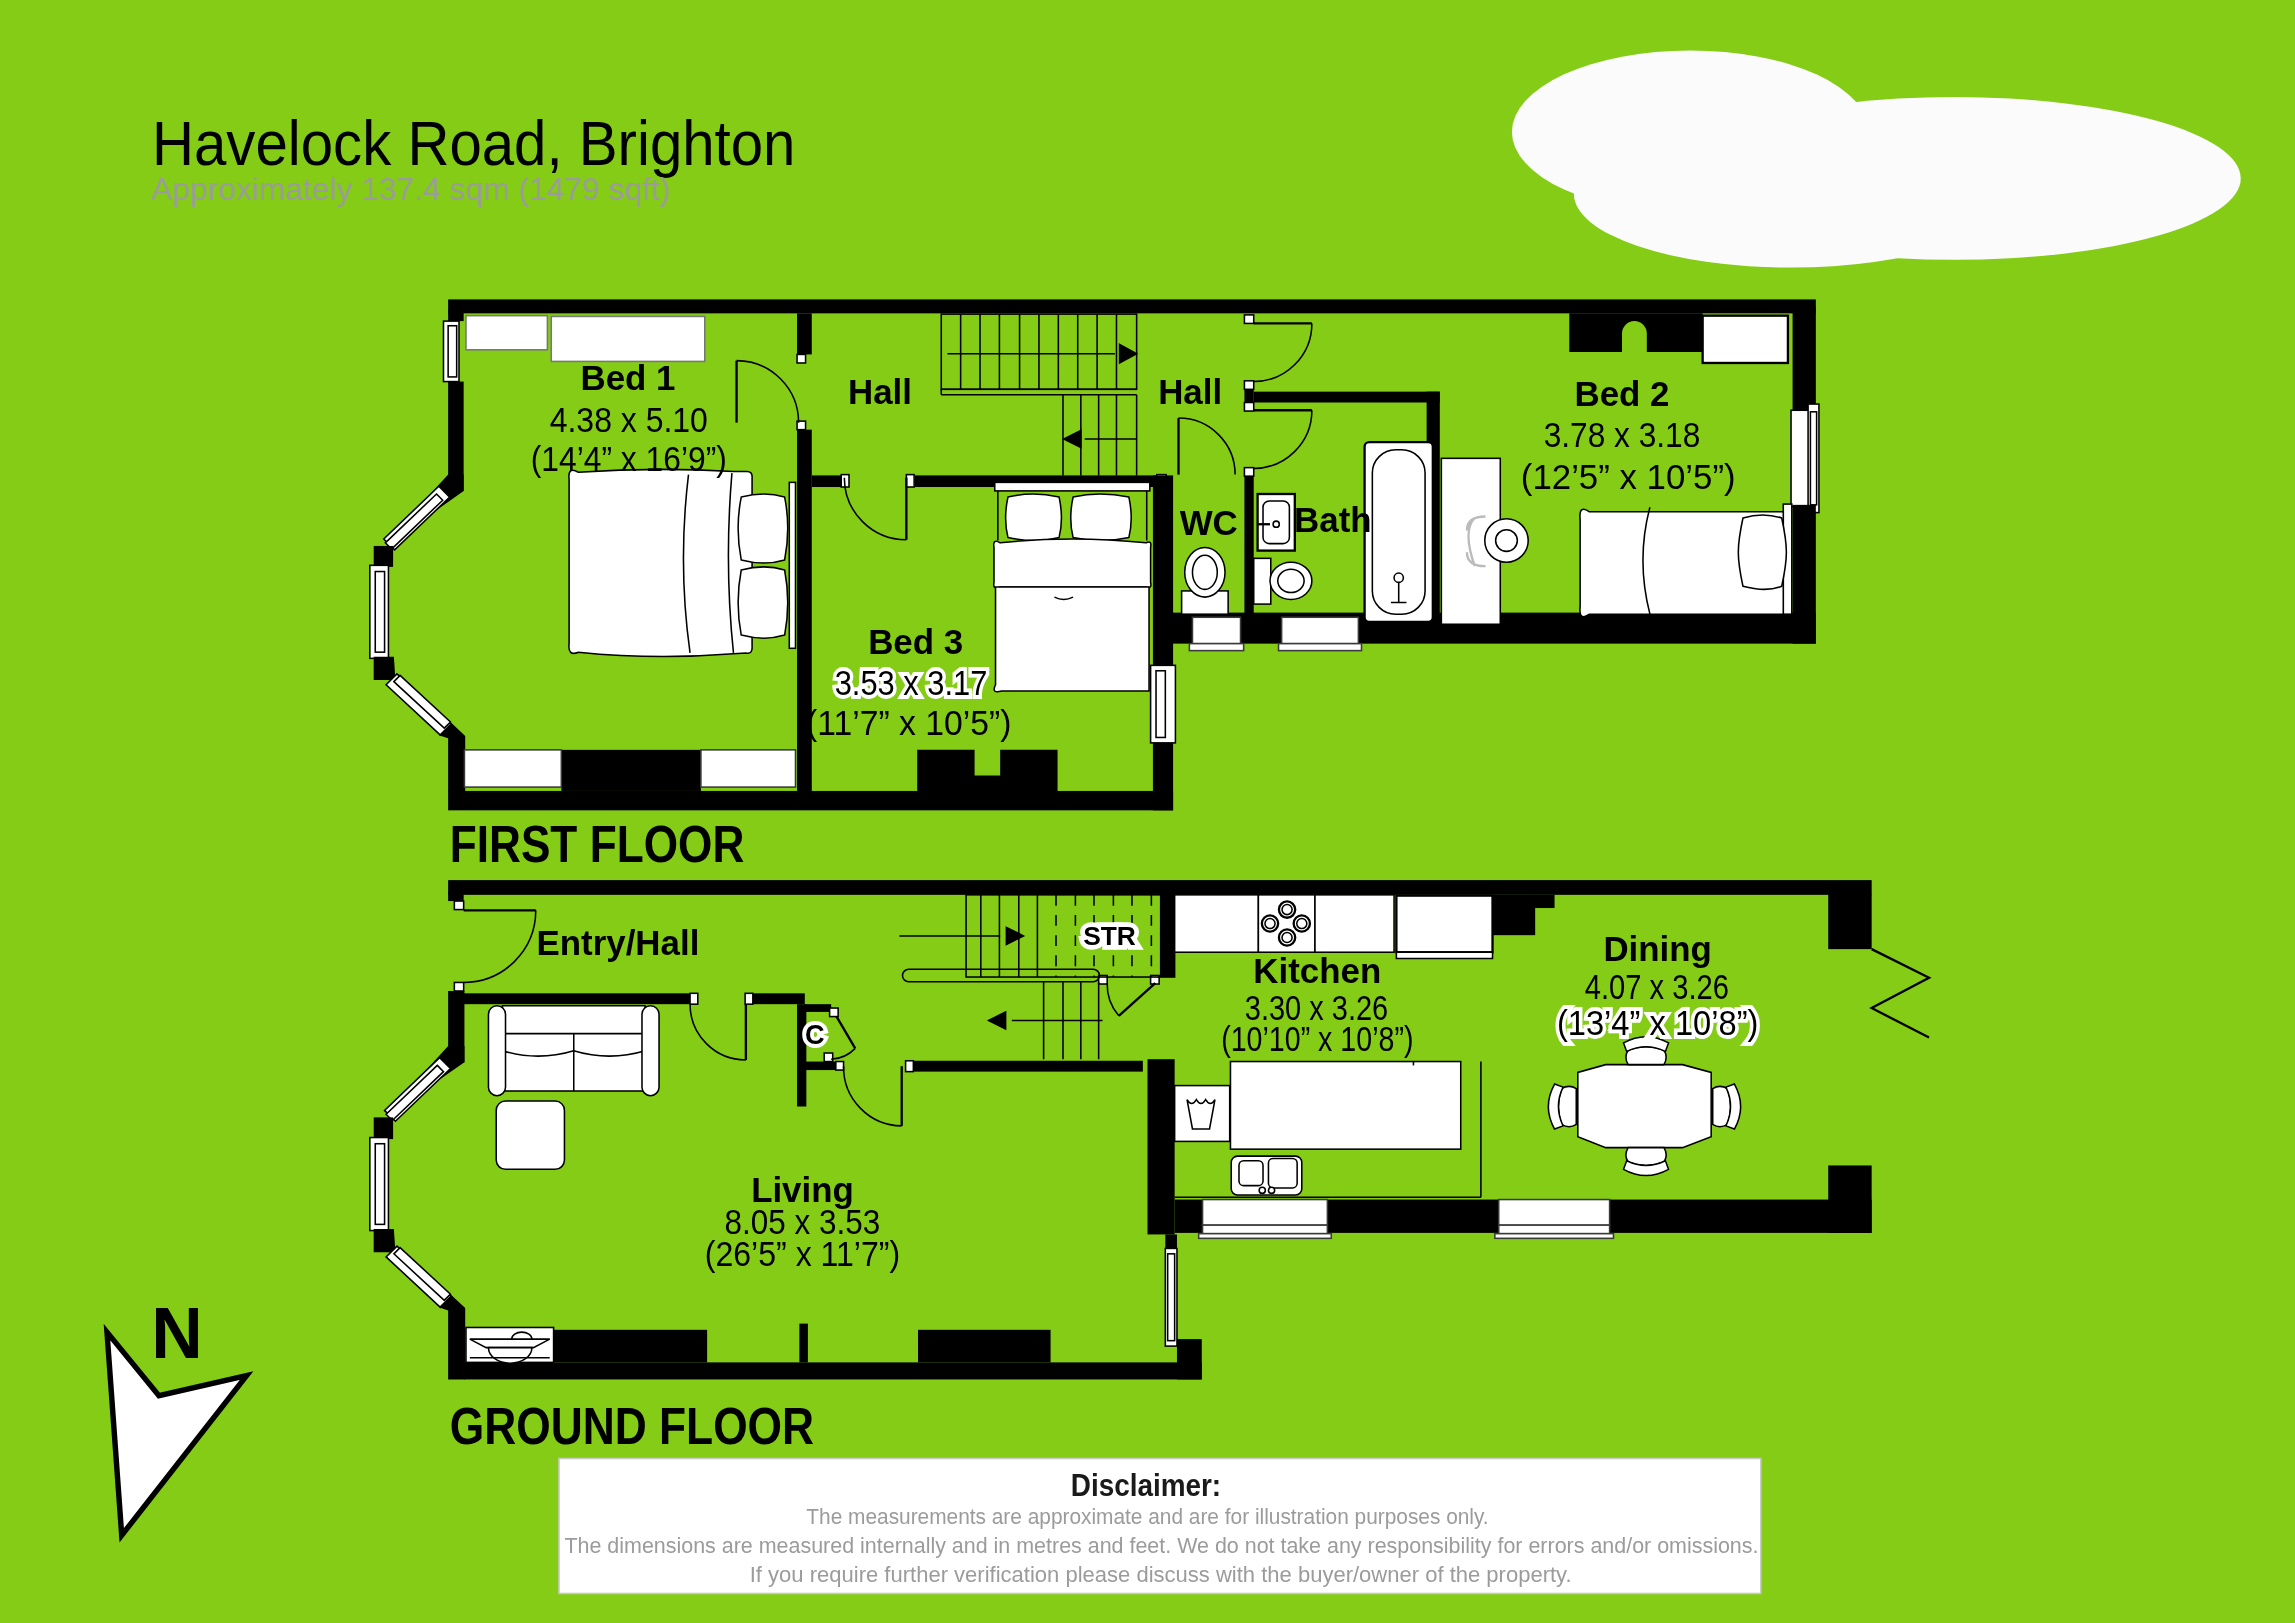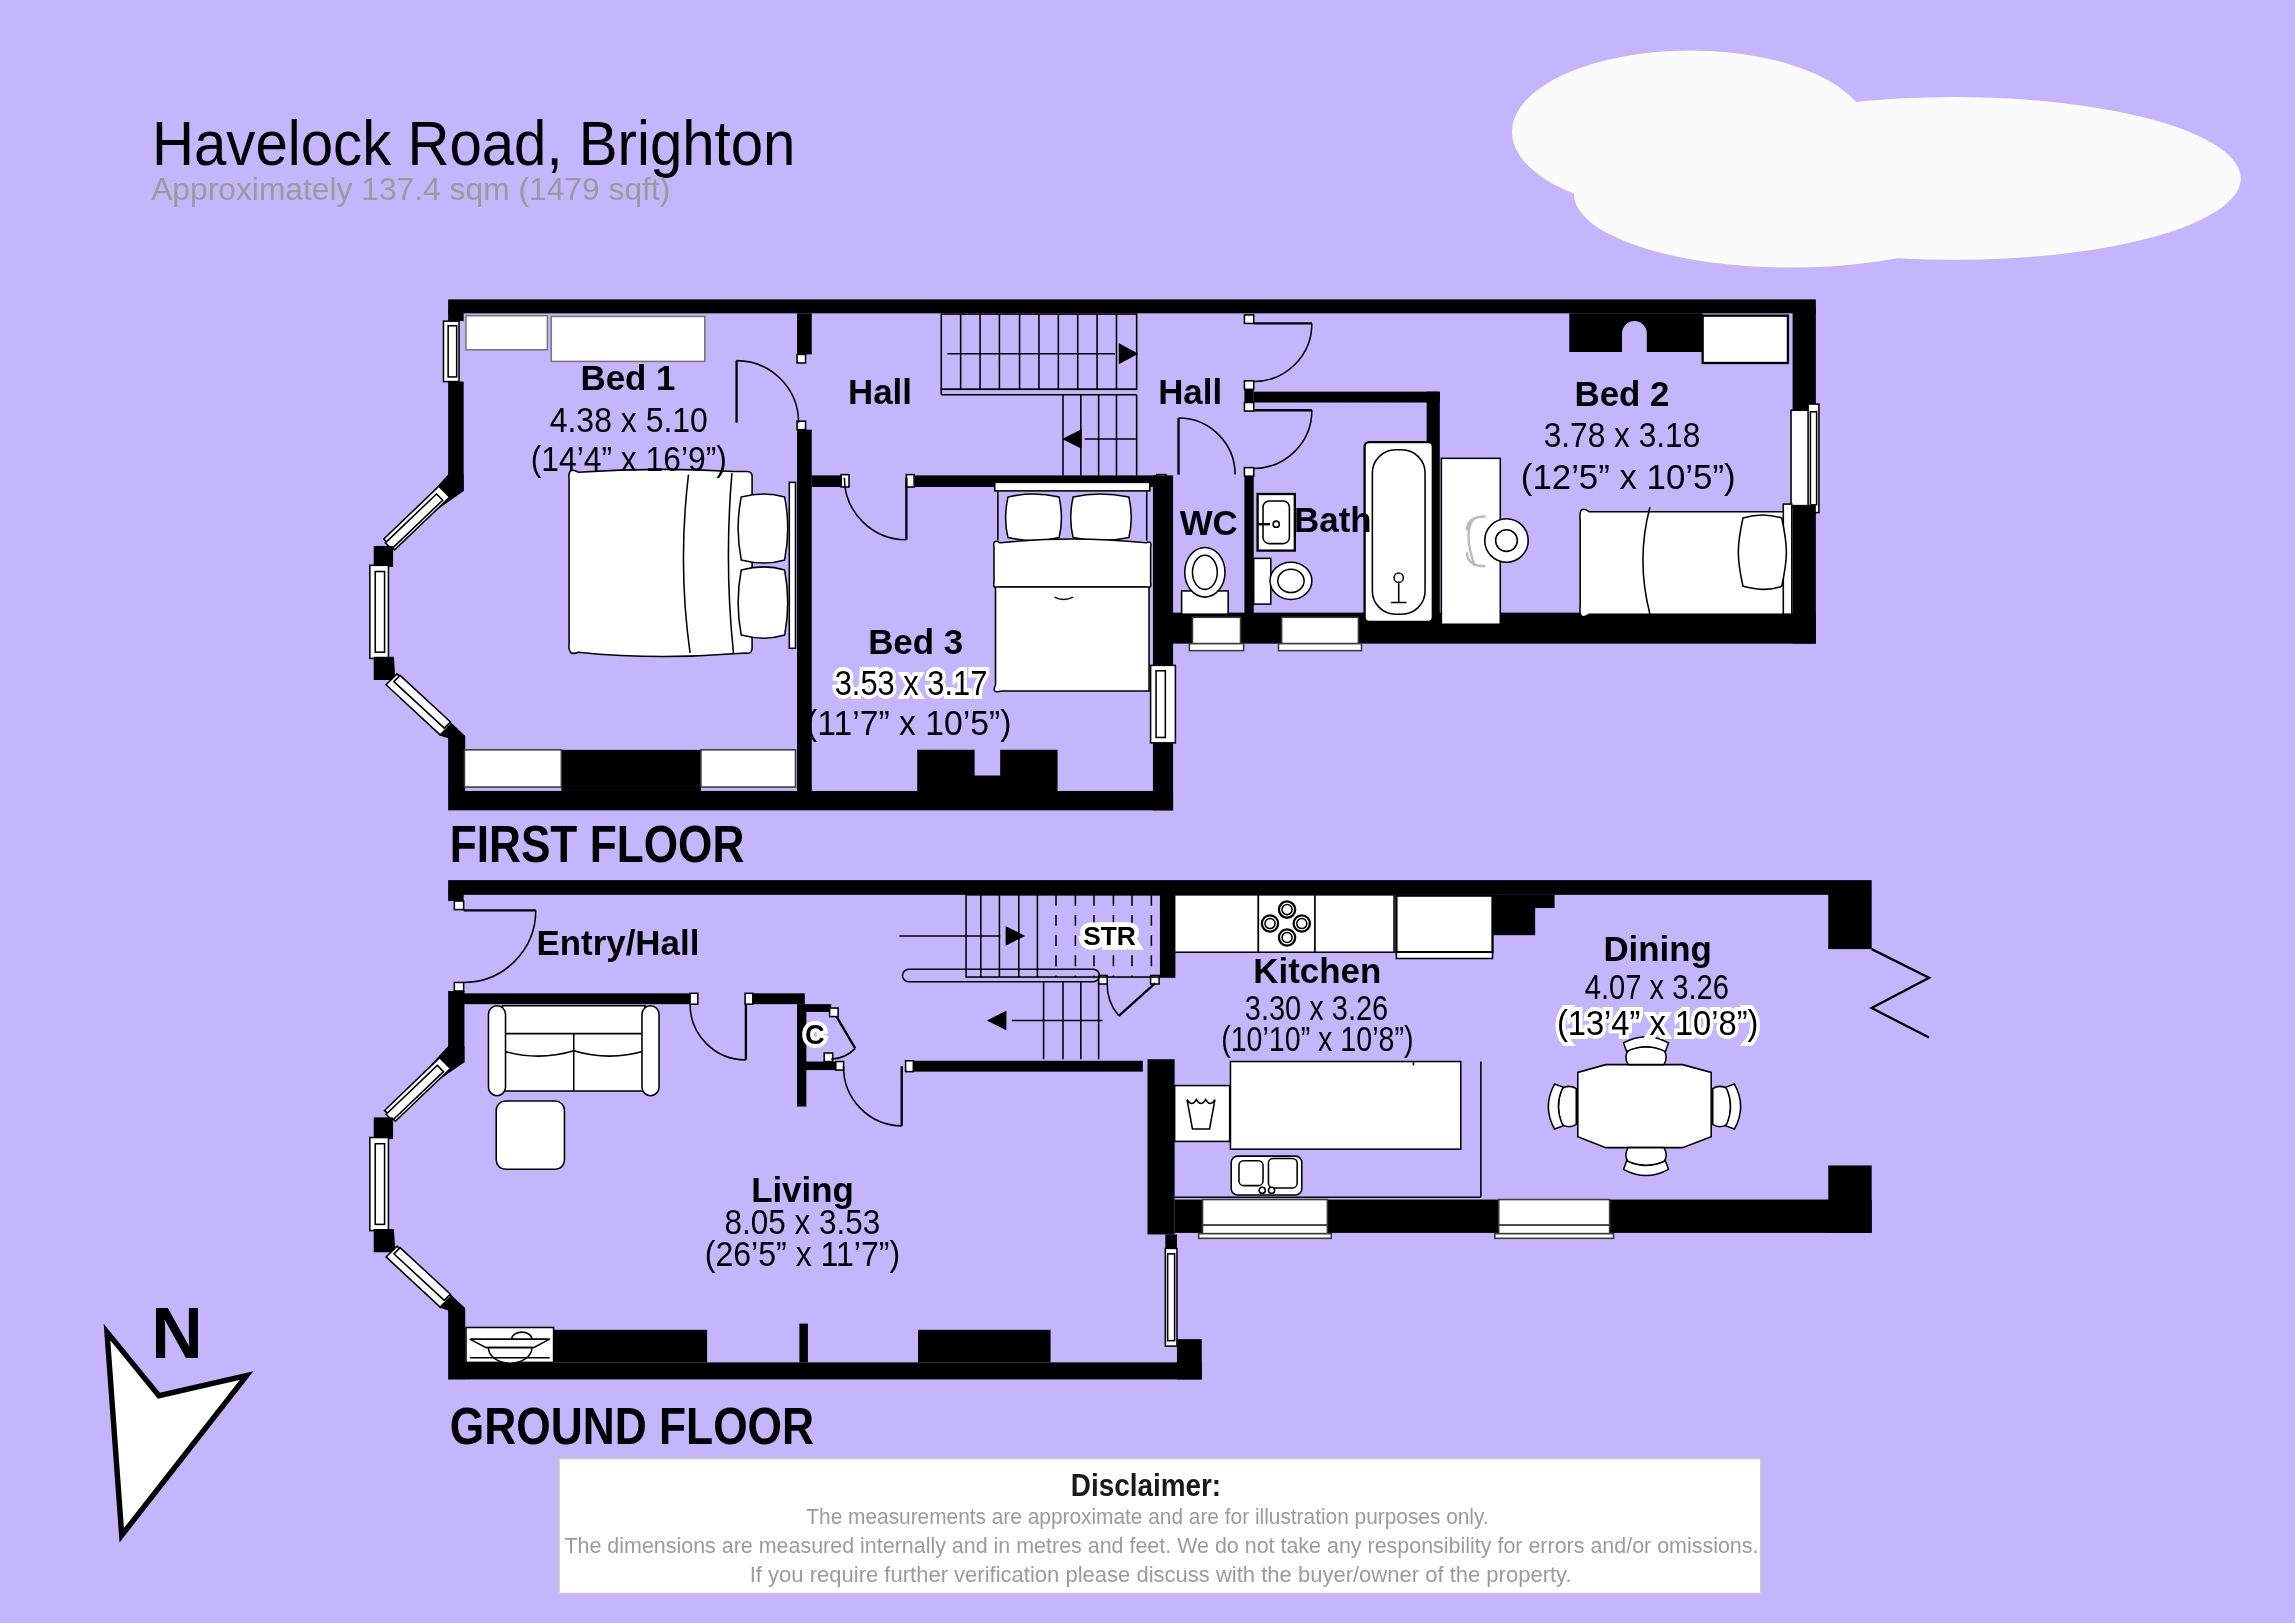--- a/index.html
+++ b/index.html
@@ -1,16 +1,16 @@
 <!DOCTYPE html>
 <html style="font-size:12.4px"><head>
 <meta charset="utf-8">
 <style>
   html,body{margin:0;padding:0;background:#ffffff;}
-  #page{position:relative;width:2295px;height:1623px;background:#c4b5fd;overflow:hidden;
+  #page{position:relative;width:2295px;height:1623px;background:#84cc16;overflow:hidden;
         font-family:"Liberation Sans", sans-serif;}
   svg{position:absolute;top:0;left:0;}
   text{font-family:"Liberation Sans", sans-serif;}
 </style>
 </head>
 <body>
 <div id="page">
 <svg width="2295" height="1623" viewBox="0 0 2960 2093">
 <defs></defs>
 

